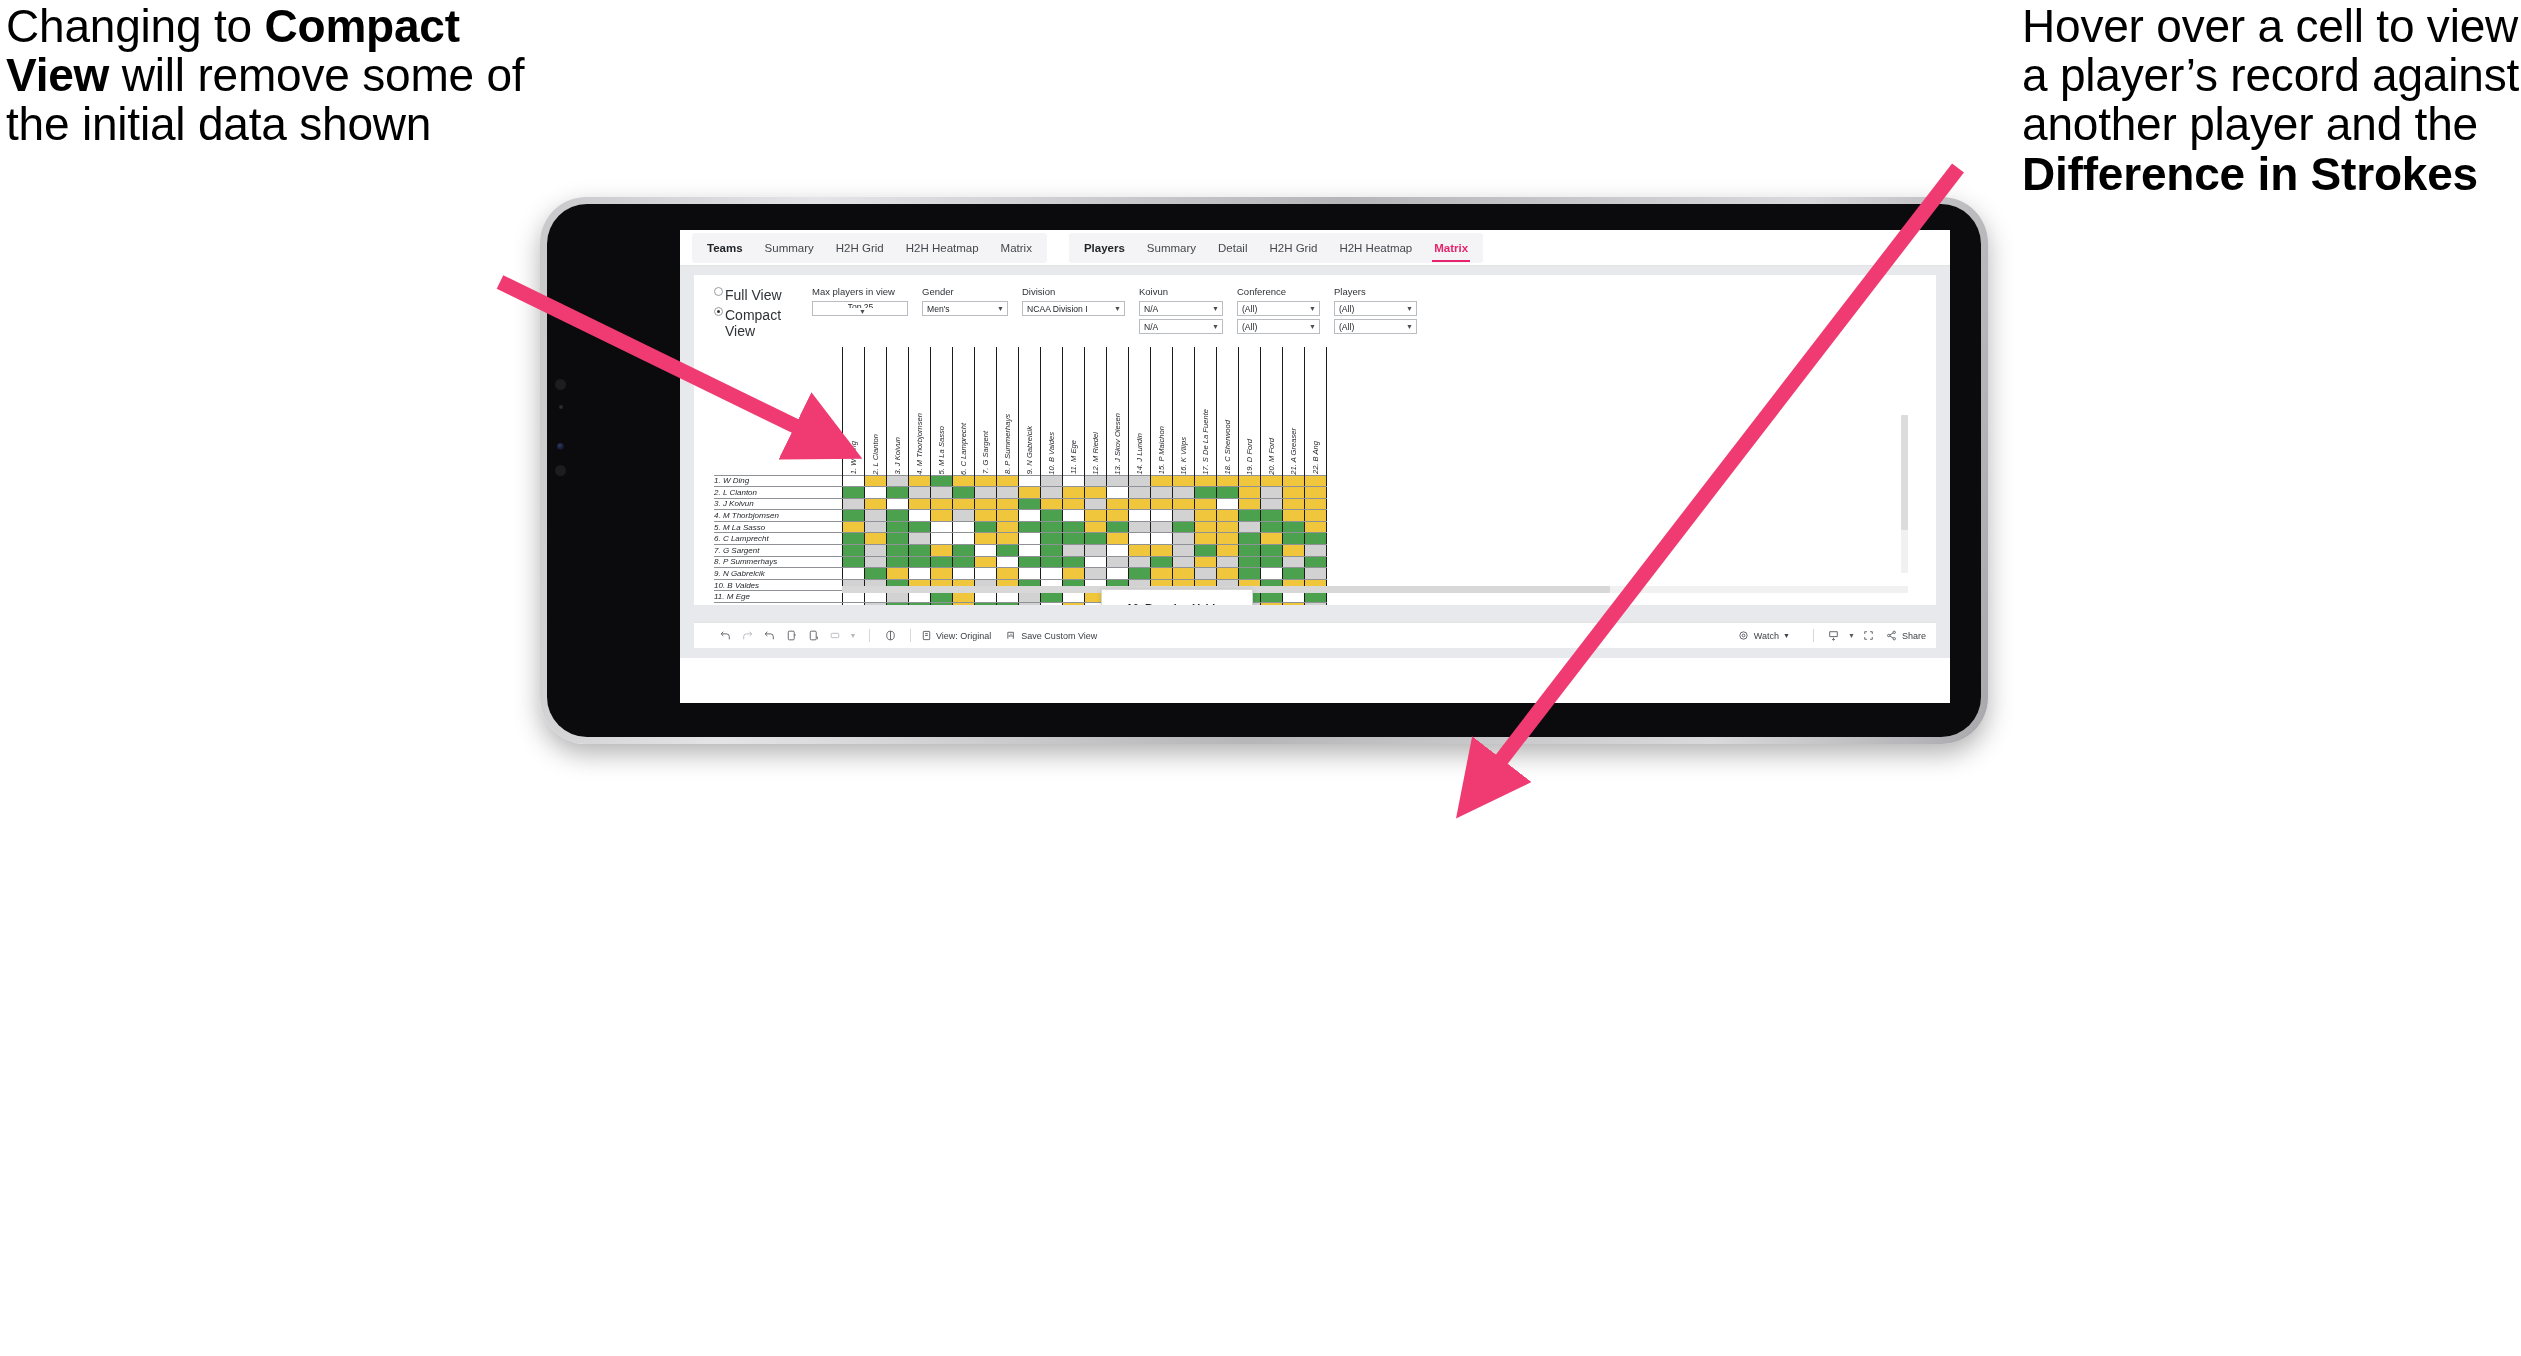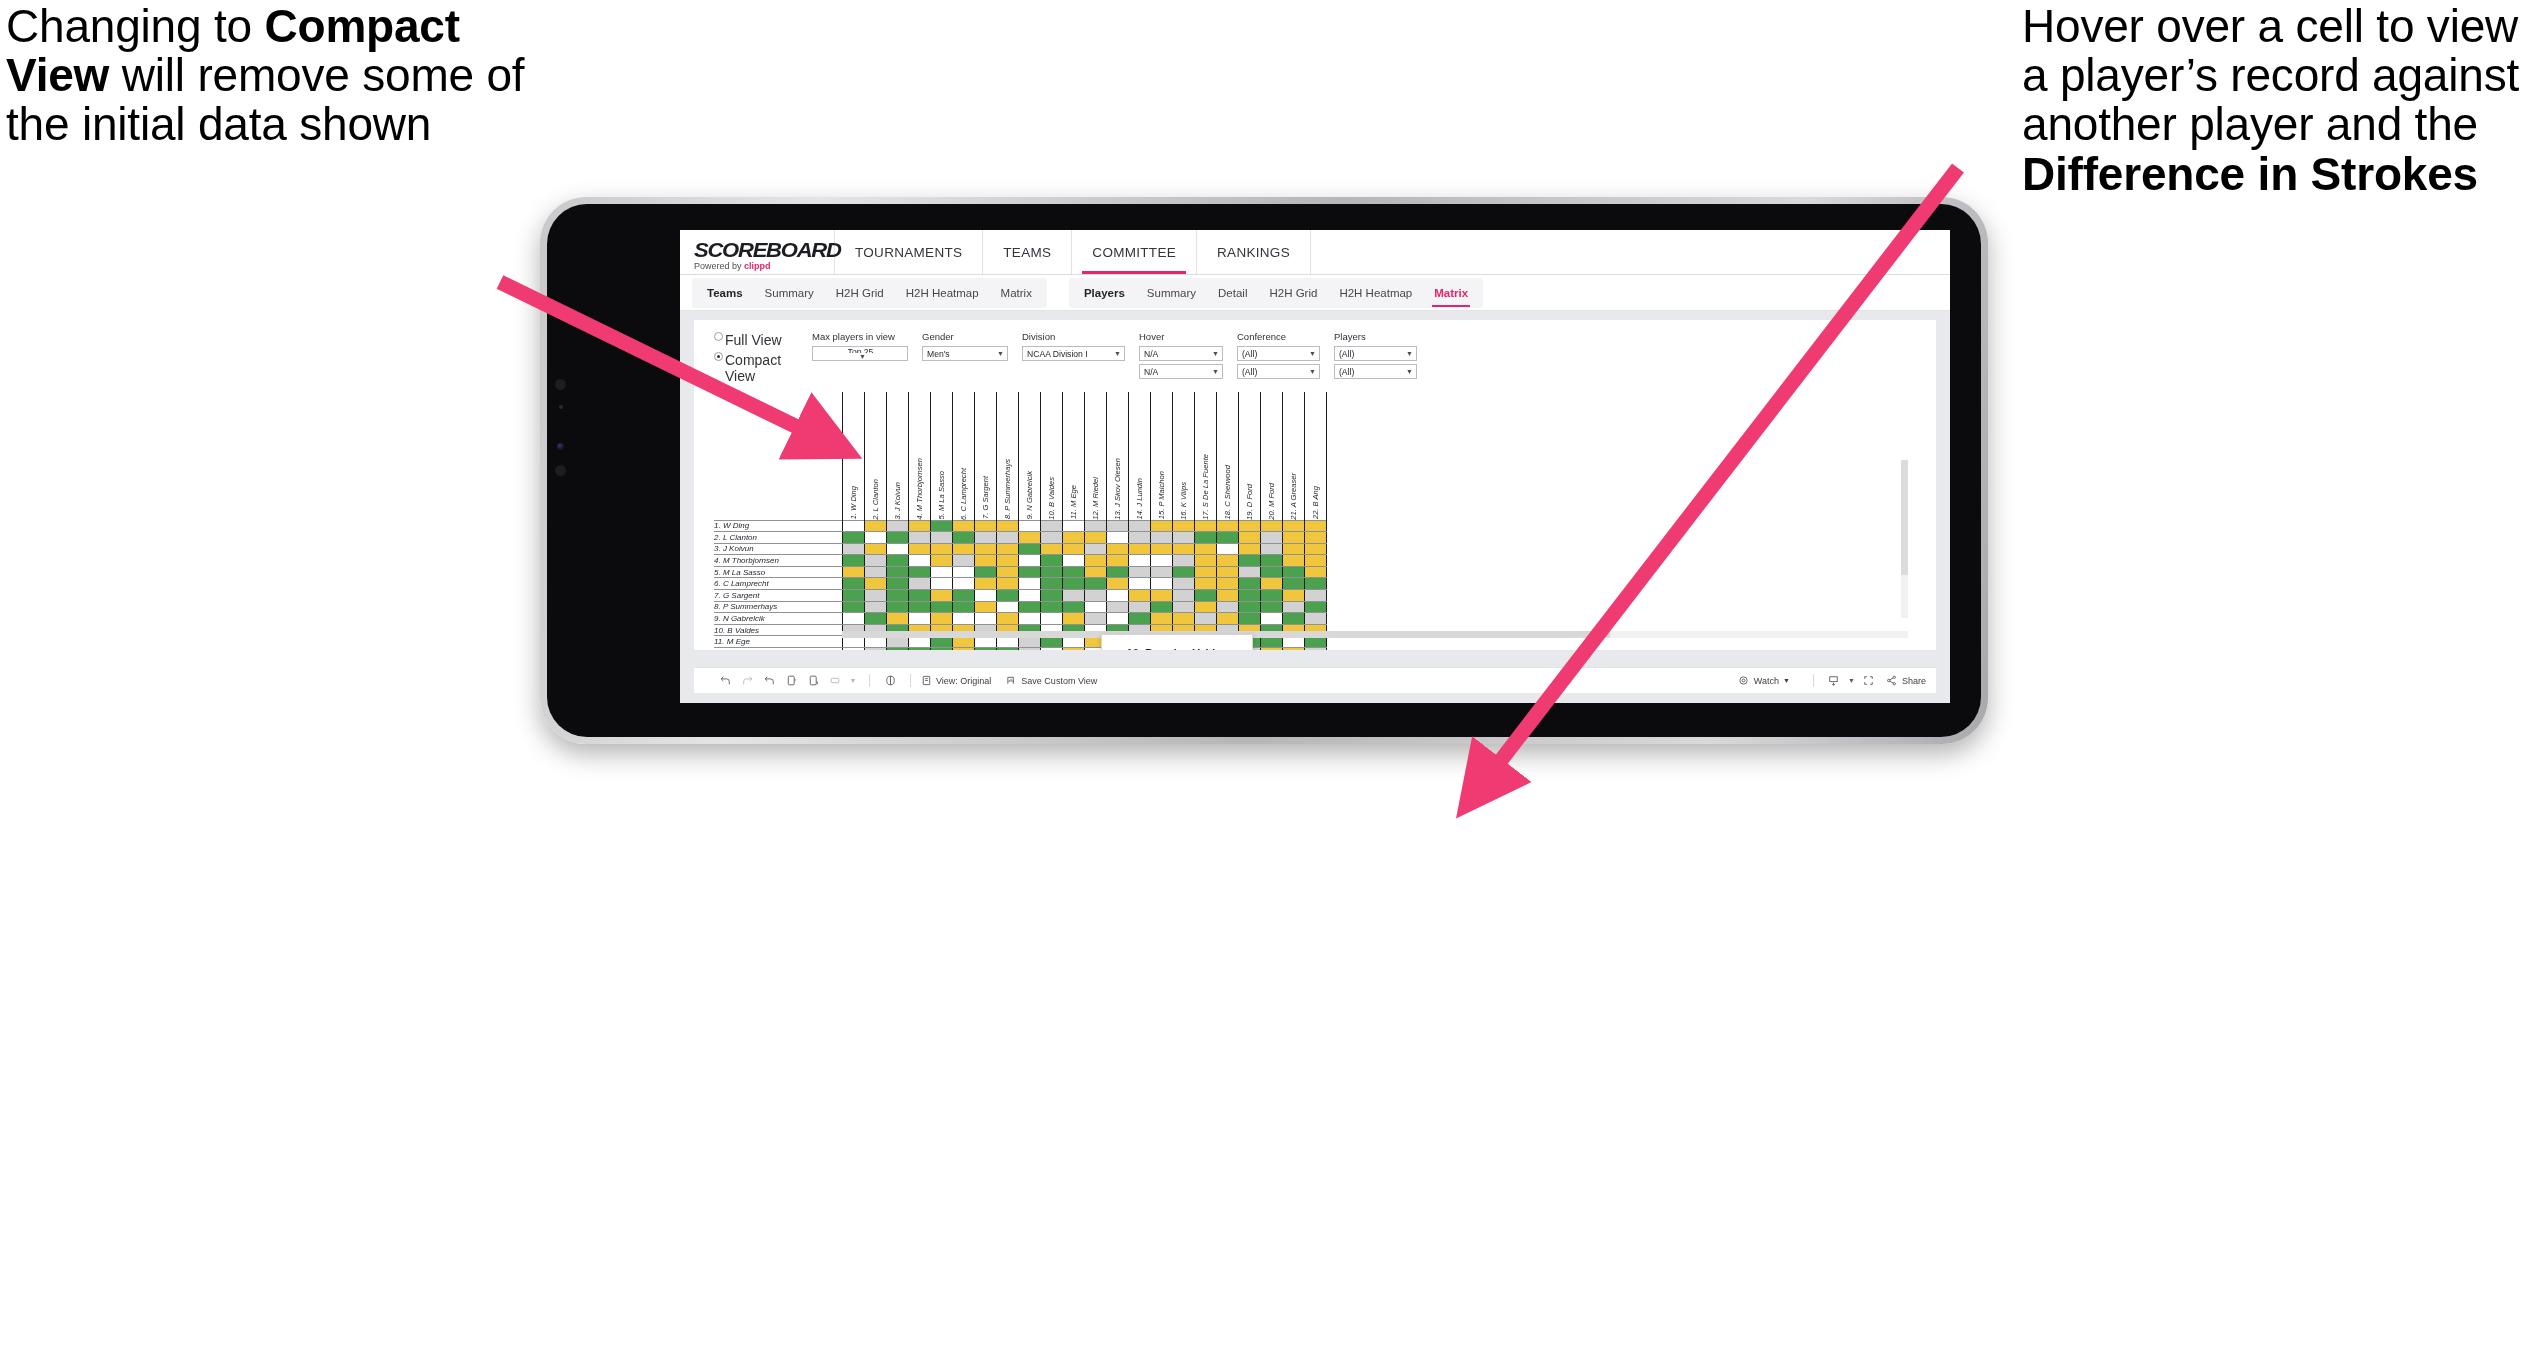--- a/index.html
+++ b/index.html
@@ -271,32 +271,20 @@
     <div id="tablet-outer">
       <div class="tab-shell"></div>
       <div class="tab-bezel"></div>
       <div class="tab-cam c1"></div>
       <div class="tab-dot"></div>
       <div class="tab-sensor"></div>
       <div class="tab-cam c3"></div>
 
       <div id="screen">
 
-        <div id="topnav">
-          <div id="brand">
-            <div id="brand-title">SCOREBOARD</div>
-            <div id="brand-sub">
-              <span>Powered by </span><span class="pink">clippd</span>
-            </div>
-          </div>
-          <div class="topnav-item">TOURNAMENTS</div>
-          <div class="topnav-item">TEAMS</div>
-          <div class="topnav-item active">COMMITTEE</div>
-          <div class="topnav-item">RANKINGS</div>
-        </div>
 
         <div id="subnav">
           <div class="subgroup">
             <div class="subnav-item head">Teams</div>
             <div class="subnav-item">Summary</div>
             <div class="subnav-item">H2H Grid</div>
             <div class="subnav-item">H2H Heatmap</div>
             <div class="subnav-item">Matrix</div>
           </div>
           <div class="subgroup">
@@ -342,21 +330,21 @@
 
               <div class="fgroup">
                 <div class="flabel">Division</div>
                 <div class="fselect w3">
                   <span class="cv">NCAA Division I</span>
                   <span class="caret">▼</span>
                 </div>
               </div>
 
               <div class="fgroup">
-                <div class="flabel">Hover</div>
+                <div class="flabel">Koivun</div>
                 <div class="fselect w4">
                   <span class="cv">N/A</span>
                   <span class="caret">▼</span>
                 </div>
                 <div class="fselect w4">
                   <span class="cv">N/A</span>
                   <span class="caret">▼</span>
                 </div>
               </div>
 

